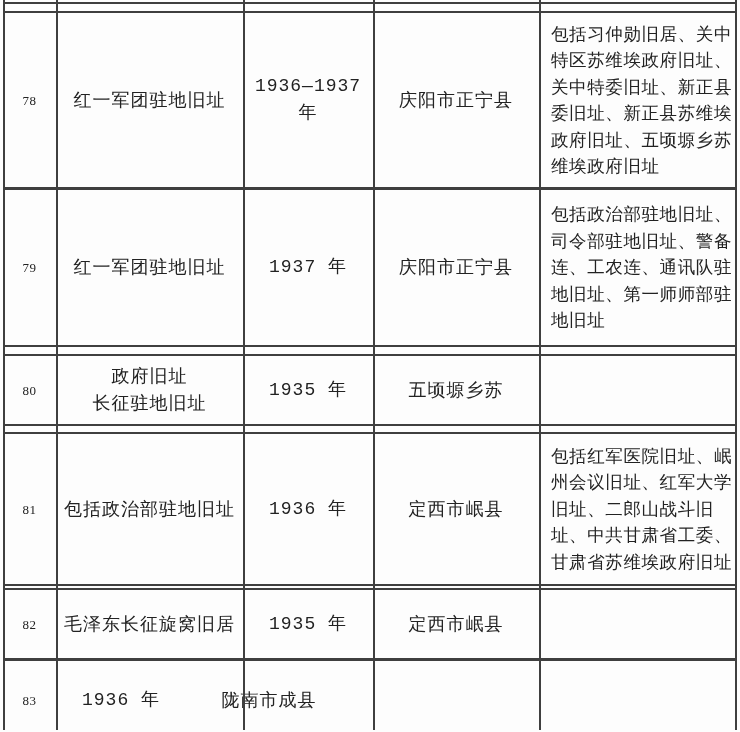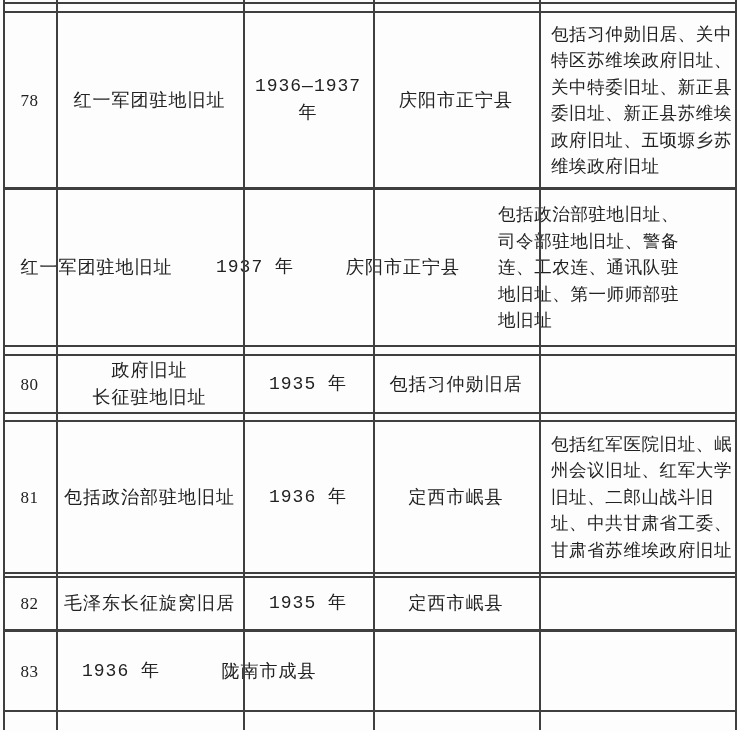--- a/index.html
+++ b/index.html
@@ -23,31 +23,31 @@
   }
   .vl0{left:0px} .vl1{left:53px} .vl2{left:240px}
   .vl3{left:370px} .vl4{left:536px} .vl5{left:732px}
   
   .hline { height:2px; background:#3f3f3f; }
   .hline.th { height:3px; }
   .sliver { height:2px; }
   .g0{height:7px} .g1{height:7px} .g2{height:6px} .g3{height:2px}
   
   .trow { display:flex; width:734px; }
-  .r0{height:174px} .r1{height:155px} .r2{height:56px}
-  .r3{height:150px} .r4{height:51px} .r5{height:78px}
+  .r0{height:174px} .r1{height:155px} .r2{height:68px}
+  .r3{height:150px} .r4{height:68px} .r5{height:78px}
   .cell {
     box-sizing:border-box;
     display:flex; align-items:center; justify-content:center;
     text-align:center;
     font-size:18px; letter-spacing:1px; line-height:27px;
     white-space:pre-line;
     overflow:hidden;
   }
-  .c0 { width:53px;  font-size:17px; letter-spacing:0.5px; }
+  .c0 { width:53px;  font-size:13px; letter-spacing:0.5px; }
   .c1 { width:187px; }
   .c2 { width:130px;font-family:Liberation Mono, monospace; }
   .c3 { width:166px; }
   .c4 {
     width:198px;
     justify-content:flex-start; text-align:left;
     padding:4px 5px 4px 12px;
     font-size:17.5px; letter-spacing:0.6px; line-height:26.5px;
   }
 </style>
@@ -69,40 +69,41 @@
     <div class="cell c3">庆阳市正宁县</div>
     <div class="cell c4">包括习仲勋旧居、关中
 特区苏维埃政府旧址、
 关中特委旧址、新正县
 委旧址、新正县苏维埃
 政府旧址、五顷塬乡苏
 维埃政府旧址</div>
   </div>
     <div class="hline th"></div>
     <div class="trow r1">
+    <div class="cell c0">79</div>
     <div class="cell c1">红一军团驻地旧址</div>
     <div class="cell c2">1937 年</div>
     <div class="cell c3">庆阳市正宁县</div>
     <div class="cell c4">包括政治部驻地旧址、
 司令部驻地旧址、警备
 连、工农连、通讯队驻
 地旧址、第一师师部驻
 地旧址</div>
   </div>
 
     <div class="hline"></div>
     <div class="g1"></div>
     <div class="hline"></div>
 
     <div class="trow r2">
     <div class="cell c0">80</div>
     <div class="cell c1">政府旧址
 长征驻地旧址</div>
     <div class="cell c2">1935 年</div>
-    <div class="cell c3">包括习仲勋旧居</div>
+    <div class="cell c3">五顷塬乡苏</div>
     <div class="cell c4"></div>
   </div>
 
     <div class="hline"></div>
     <div class="g2"></div>
     <div class="hline"></div>
 
     <div class="trow r3">
     <div class="cell c0">81</div>
     <div class="cell c1">包括政治部驻地旧址</div>

